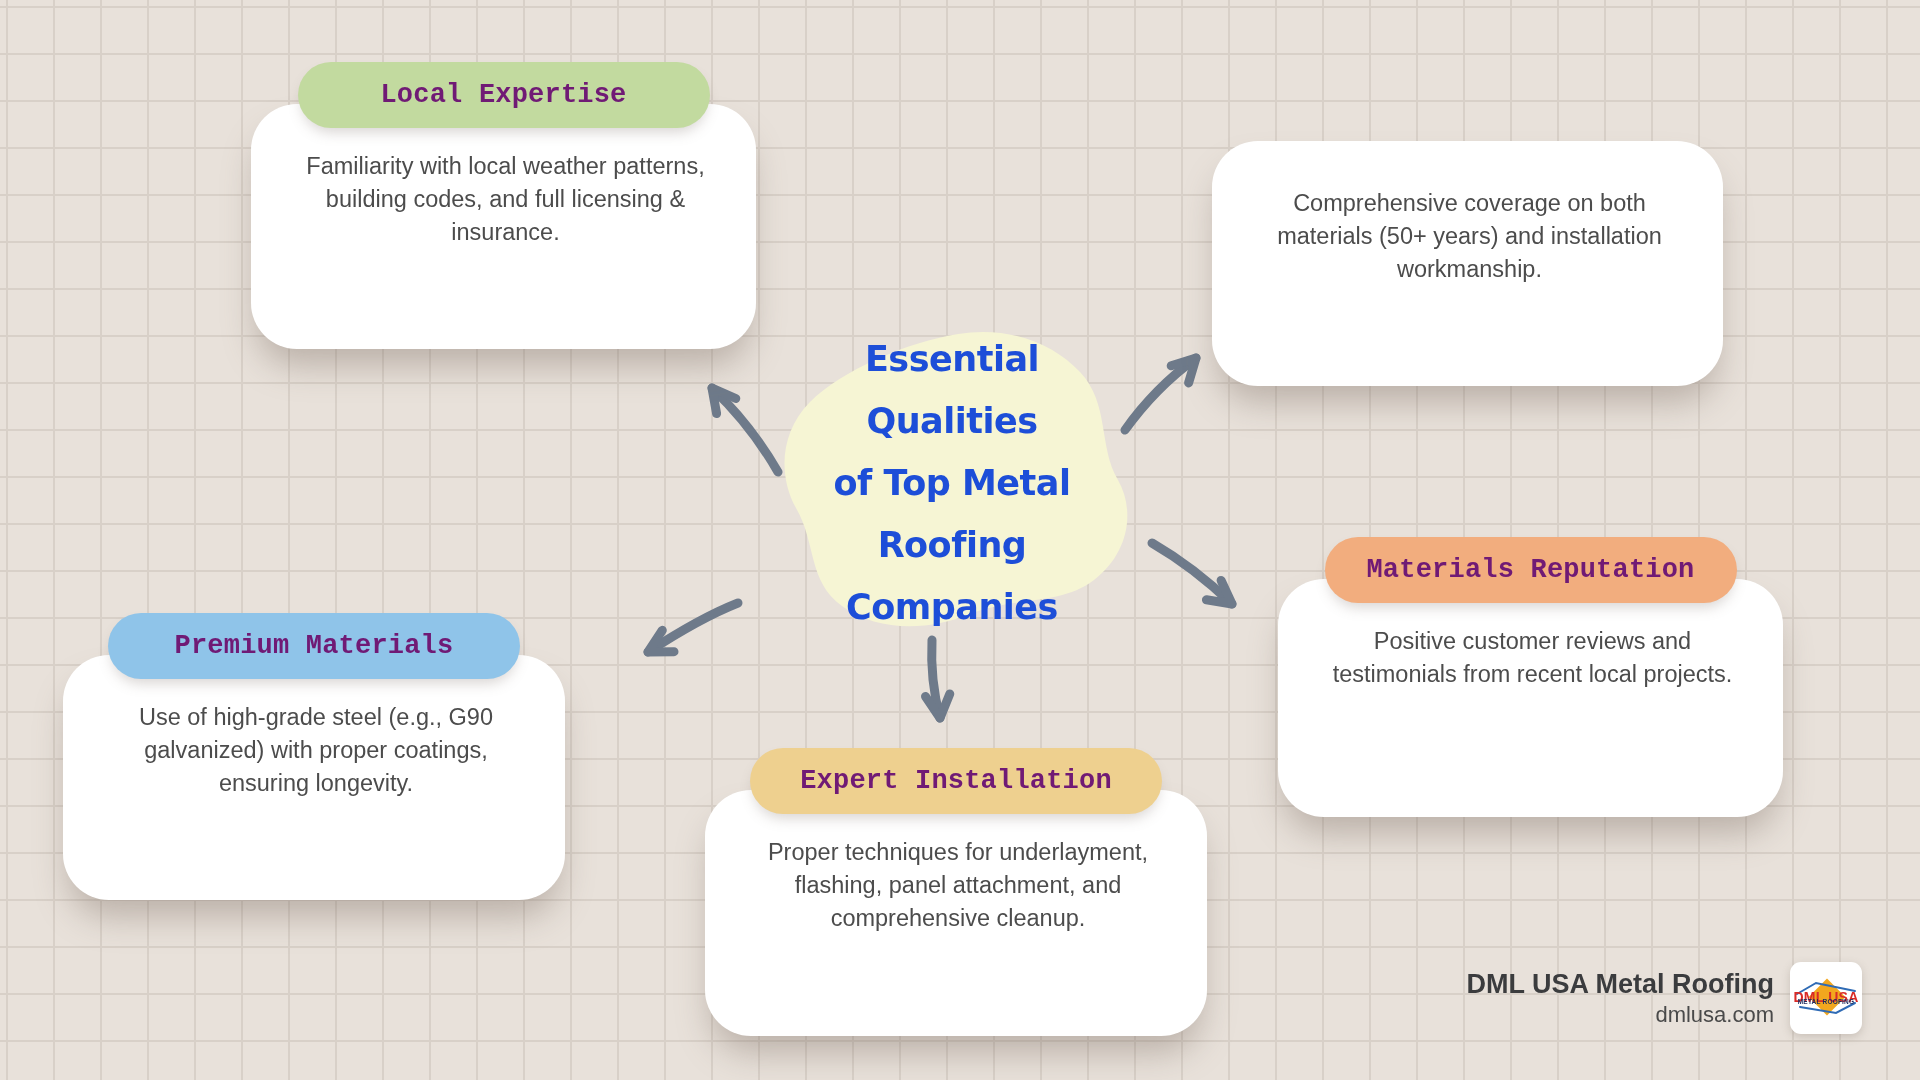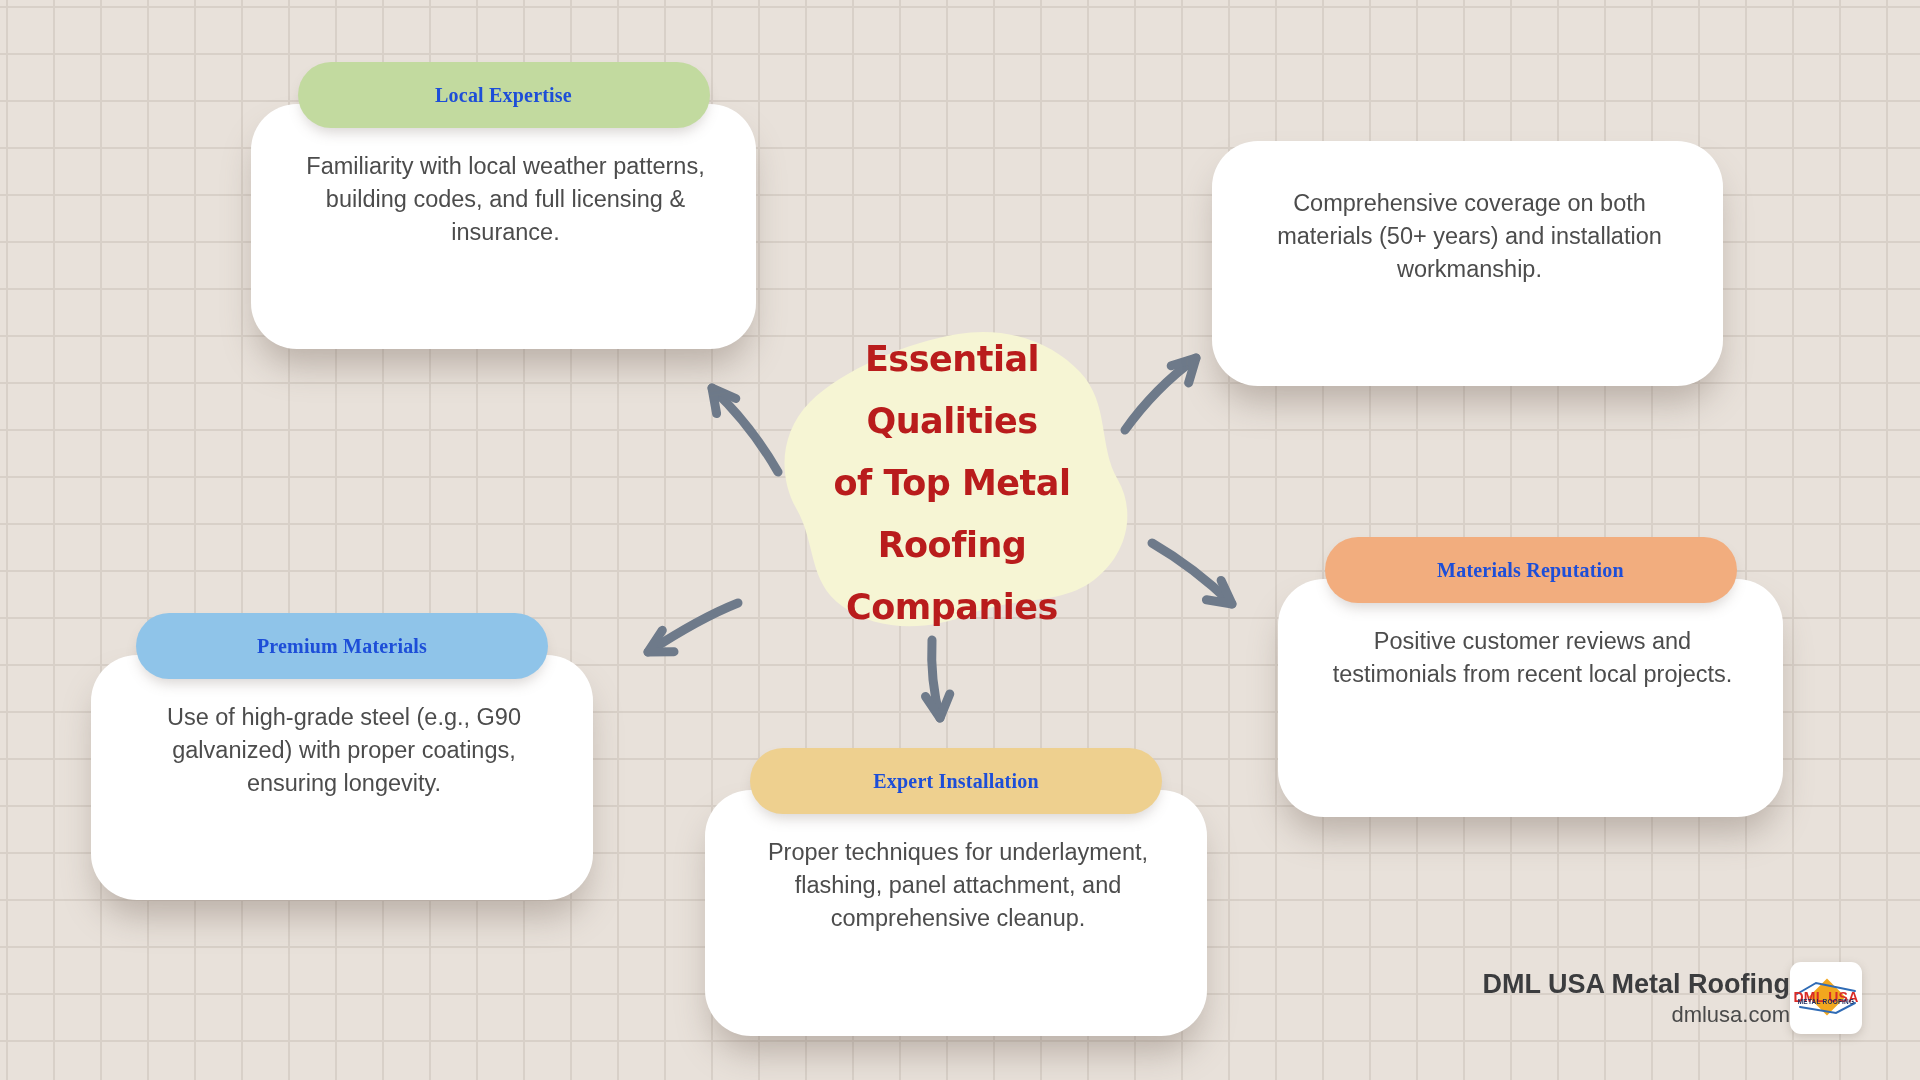--- a/index.html
+++ b/index.html
@@ -23,71 +23,71 @@
   }
   .pill{
     position:absolute;
     top:-42px;left:50%;transform:translateX(-50%);
     width:412px;height:66px;
     border-radius:33px;
     display:flex;align-items:center;justify-content:center;
     box-shadow:0 8px 14px -4px rgba(113,98,88,0.28);
   }
   .pill-label{
-    font-family:Liberation Serif, serif;
+    font-family:Liberation Mono, monospace;
     font-weight:bold;
-    font-size:20px;
-    color:#1d4ed8;
+    font-size:27px;
+    color:#701a75;
     letter-spacing:0.2px;
   }
   .card-text{
     margin:0;
     padding:46px 30px 0 34px;
     text-align:center;
     font-size:23.5px;
     line-height:33px;
     color:#4c4c4c;
     white-space:pre-line;
   }
 
   #card-local{left:251px;top:104px;width:505px;height:245px;}
   #card-warranties{left:1212px;top:141px;width:511px;height:245px;}
-  #card-premium{left:91px;top:655px;width:502px;height:245px;}
+  #card-premium{left:63px;top:655px;width:502px;height:245px;}
   #card-expert{left:705px;top:790px;width:502px;height:246px;}
   #card-reputation{left:1278px;top:579px;width:505px;height:238px;}
 
   
   .center-blob{
     position:absolute;left:762px;top:328px;width:380px;height:310px;
   }
   .center-blob svg{position:absolute;left:0;top:0;}
   .center-title{
     position:absolute;inset:0;
     display:flex;align-items:center;justify-content:center;
     margin:14px;
     font-family:"DejaVu Sans", sans-serif;
     font-weight:bold;
     font-size:35px;
     line-height:62px;
     text-align:center;
-    color:#b91c1c;
+    color:#1d4ed8;
     white-space:pre-line;
     letter-spacing:-0.5px;
   }
 
   
   .arrows-overlay{
     position:absolute;left:0;top:0;width:1920px;height:1080px;
     pointer-events:none;
   }
 
   
   .footer{
     position:absolute;right:58px;bottom:46px;
-    display:flex;align-items:center;gap:0;
+    display:flex;align-items:center;gap:16px;
   }
   .footer-text{text-align:right;}
   .company{
     font-weight:bold;font-size:27px;color:#3b3c3e;line-height:34px;
   }
   .website{
     font-size:22px;color:#4a4a4a;line-height:28px;
   }
   .logo{
     position:relative;width:72px;height:72px;

